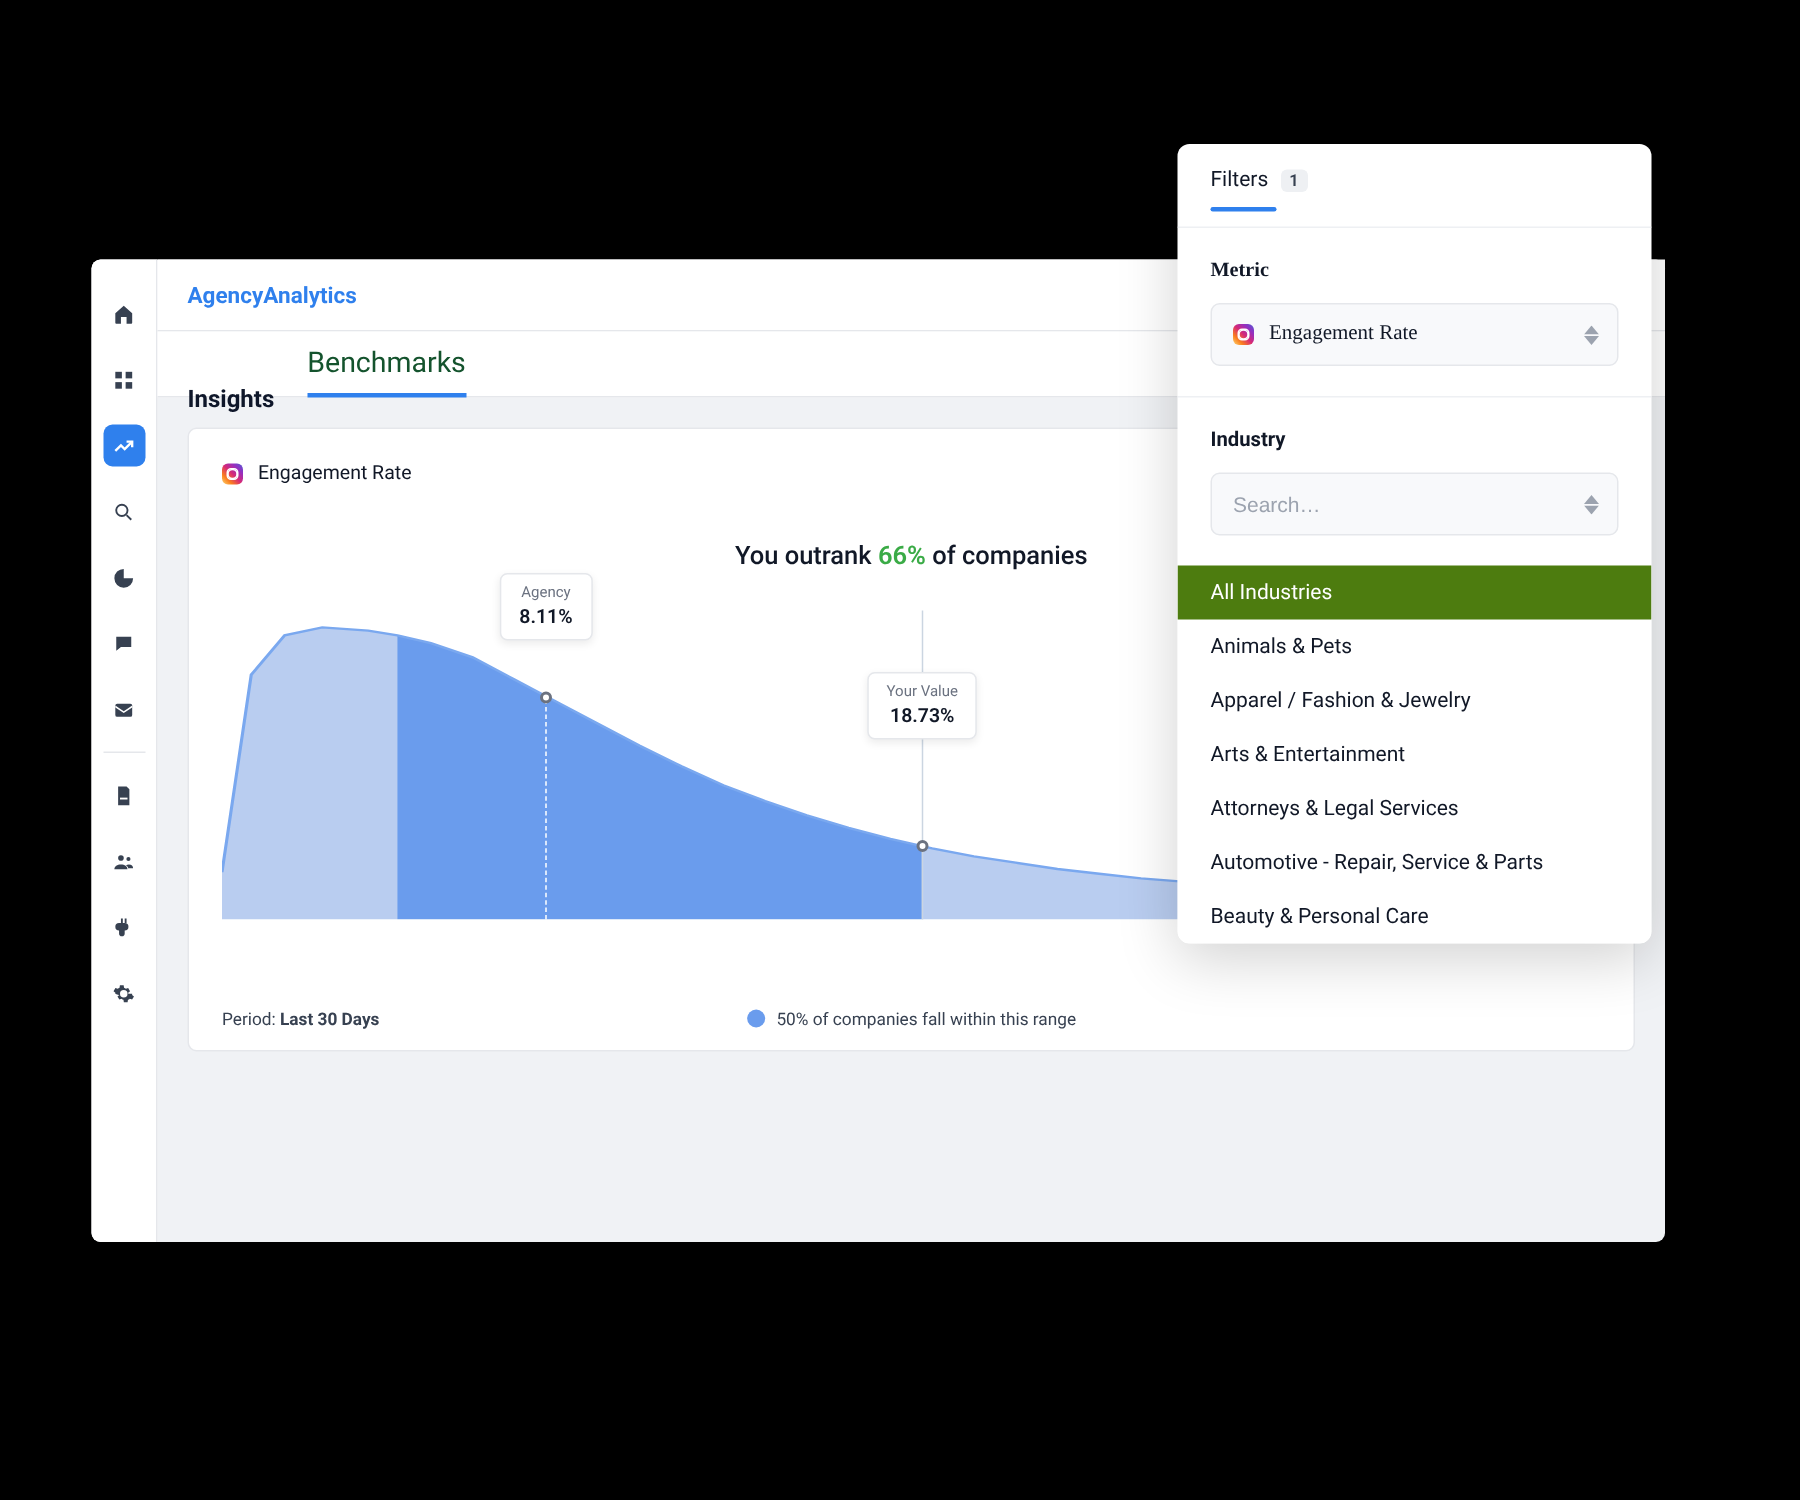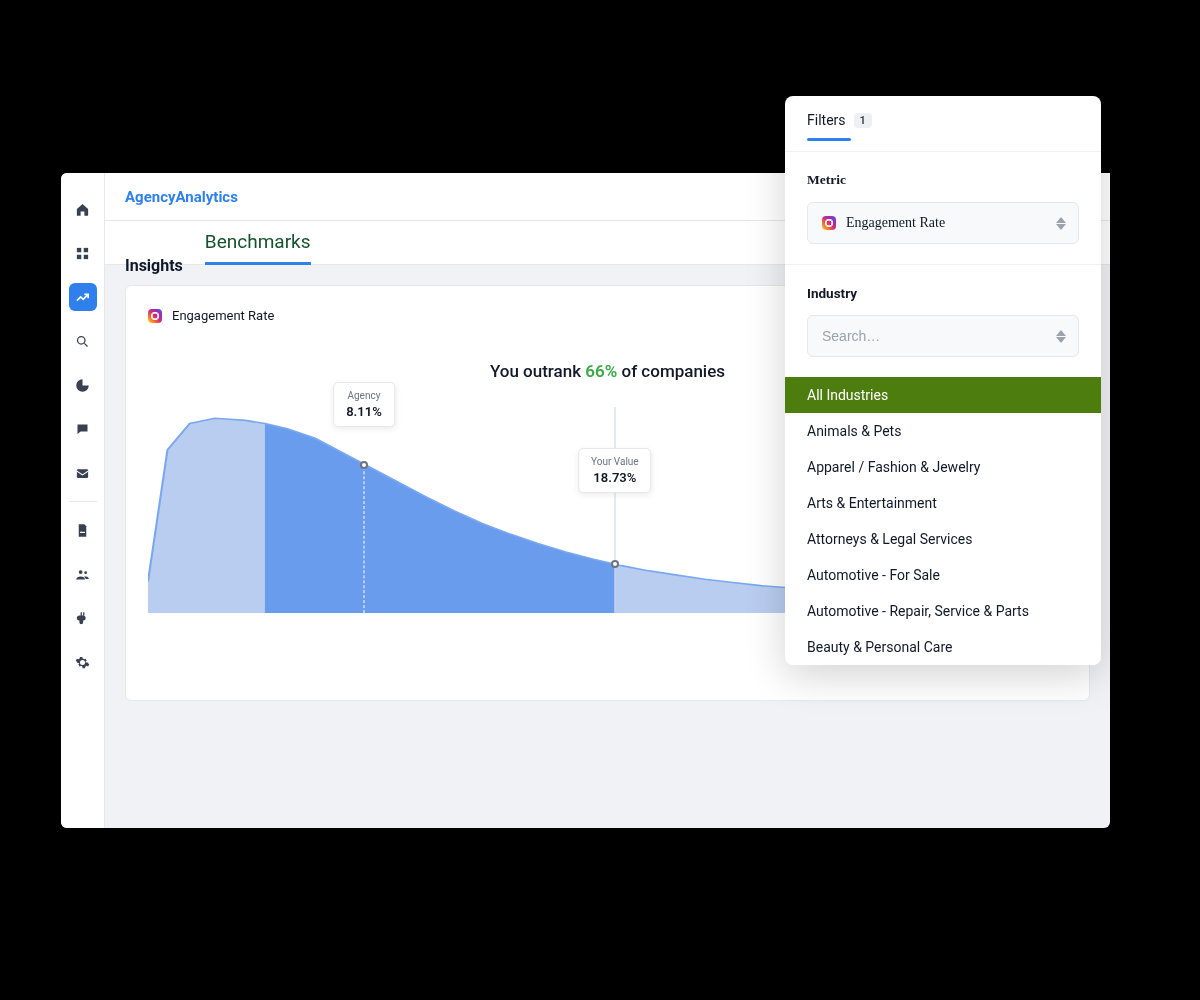--- a/index.html
+++ b/index.html
@@ -411,20 +411,29 @@
           </div>
 
           <div class="tt-line solid" style="left:50.8%"></div>
           <div class="tt-dot" style="left:50.8%; top:75.5%"></div>
           <div class="tooltip" style="left:50.8%; top:40%">
             <div class="ttl">Your Value</div>
             <div class="val">18.73%</div>
           </div>
         </div>
 
+        <div class="card-foot">
+          <div class="period">
+            <span>Period: </span><b>Last 30 Days</b>
+          </div>
+          <div class="legend">
+            <span class="legend-dot"></span>
+            <span>50% of companies fall within this range</span>
+          </div>
+        </div>
       </div>
     </div>
   </div>
 </div>
 
 <div class="filters">
   <div class="filters-head">
     <span>Filters</span>
     <span class="badge">1</span>
   </div>
@@ -460,17 +469,16 @@
       </span>
     </div>
   </div>
 
   <div class="dropdown">
     <div class="dropdown-item sel">All Industries</div>
     <div class="dropdown-item">Animals &amp; Pets</div>
     <div class="dropdown-item">Apparel / Fashion &amp; Jewelry</div>
     <div class="dropdown-item">Arts &amp; Entertainment</div>
     <div class="dropdown-item">Attorneys &amp; Legal Services</div>
-    <div class="dropdown-item">Automotive - For Sale</div>
     <div class="dropdown-item">Automotive - Repair, Service &amp; Parts</div>
     <div class="dropdown-item">Beauty &amp; Personal Care</div>
   </div>
 </div>
 
 </body></html>

